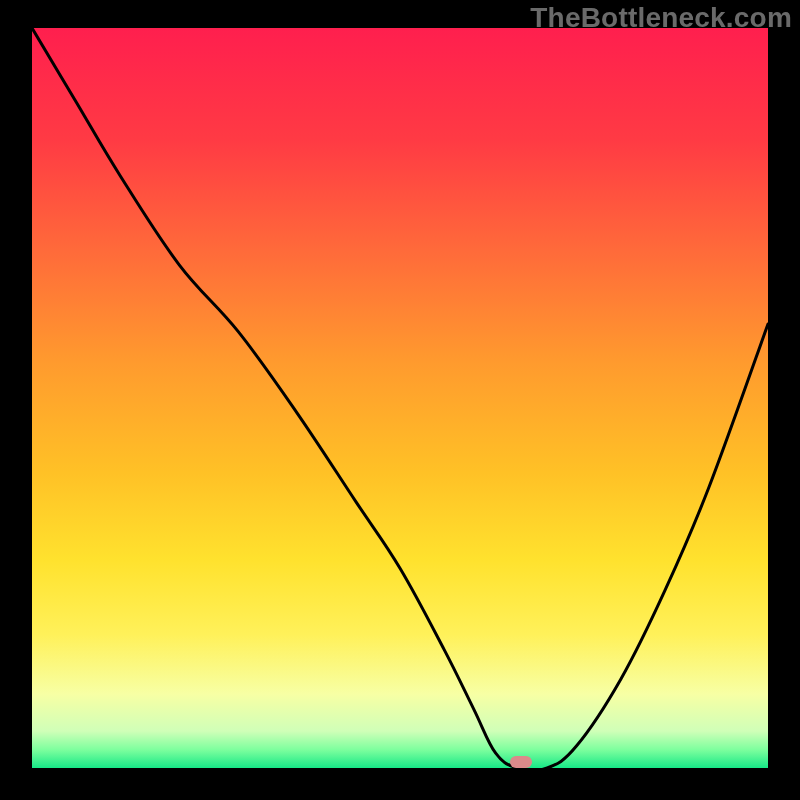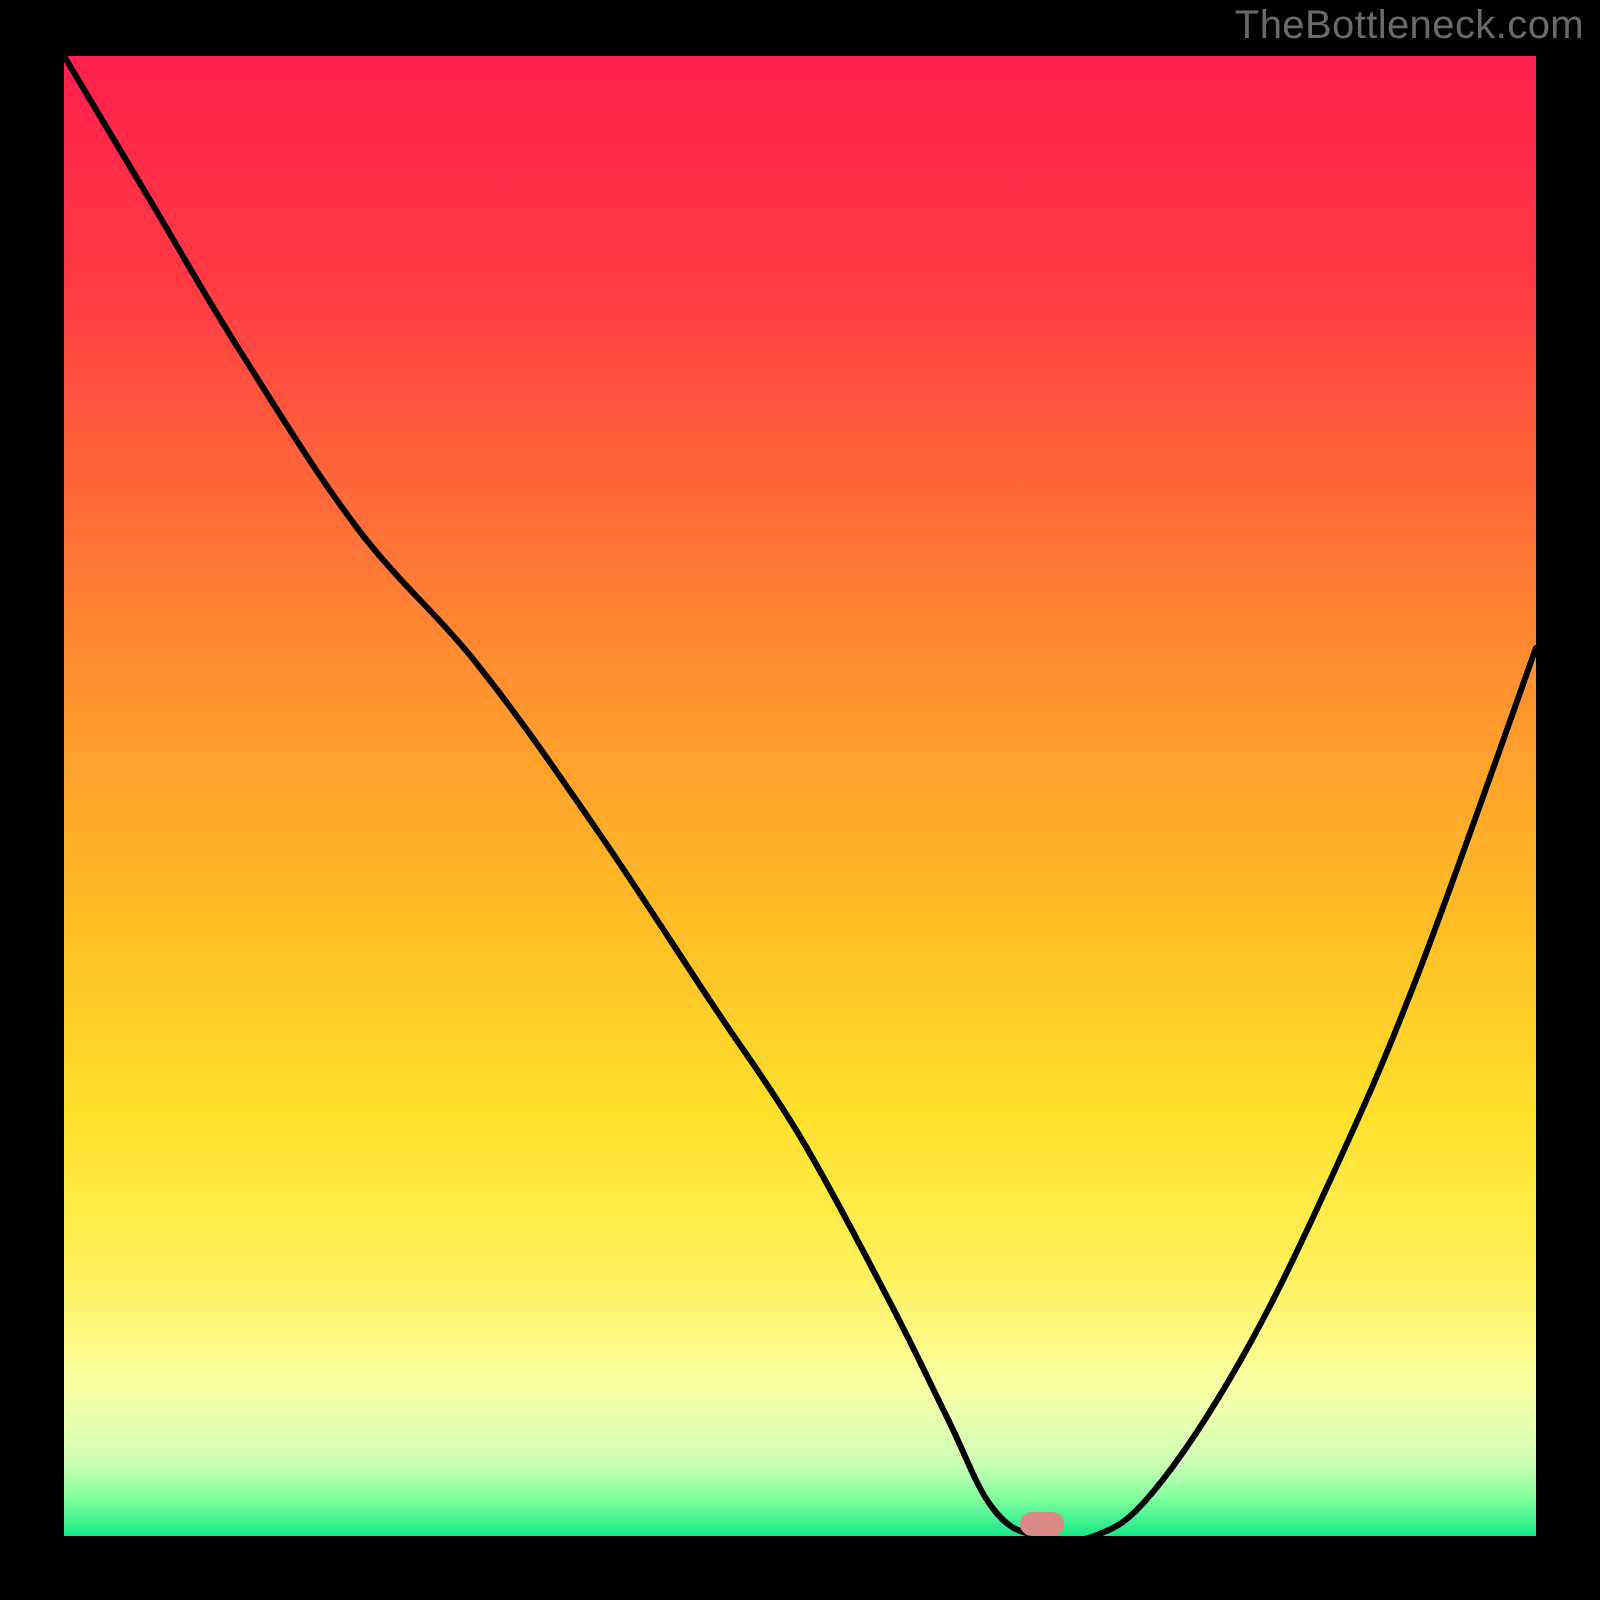--- a/index.html
+++ b/index.html
@@ -15,22 +15,22 @@
     position: relative;
     width: 800px;
     height: 800px;
     background: #000;
   }
   .watermark {
     position: absolute;
     top: 2px;
     right: 8px;
     color: #6a6a6a;
-    font-size: 20px;
-    font-weight: 400;
+    font-size: 28px;
+    font-weight: 700;
     letter-spacing: 0.2px;
     user-select: none;
     font-family: Arial, Helvetica, sans-serif;
   }
   .plot {
     position: absolute;
     left: 32px;
     top: 28px;
     width: 736px;
     height: 740px;

